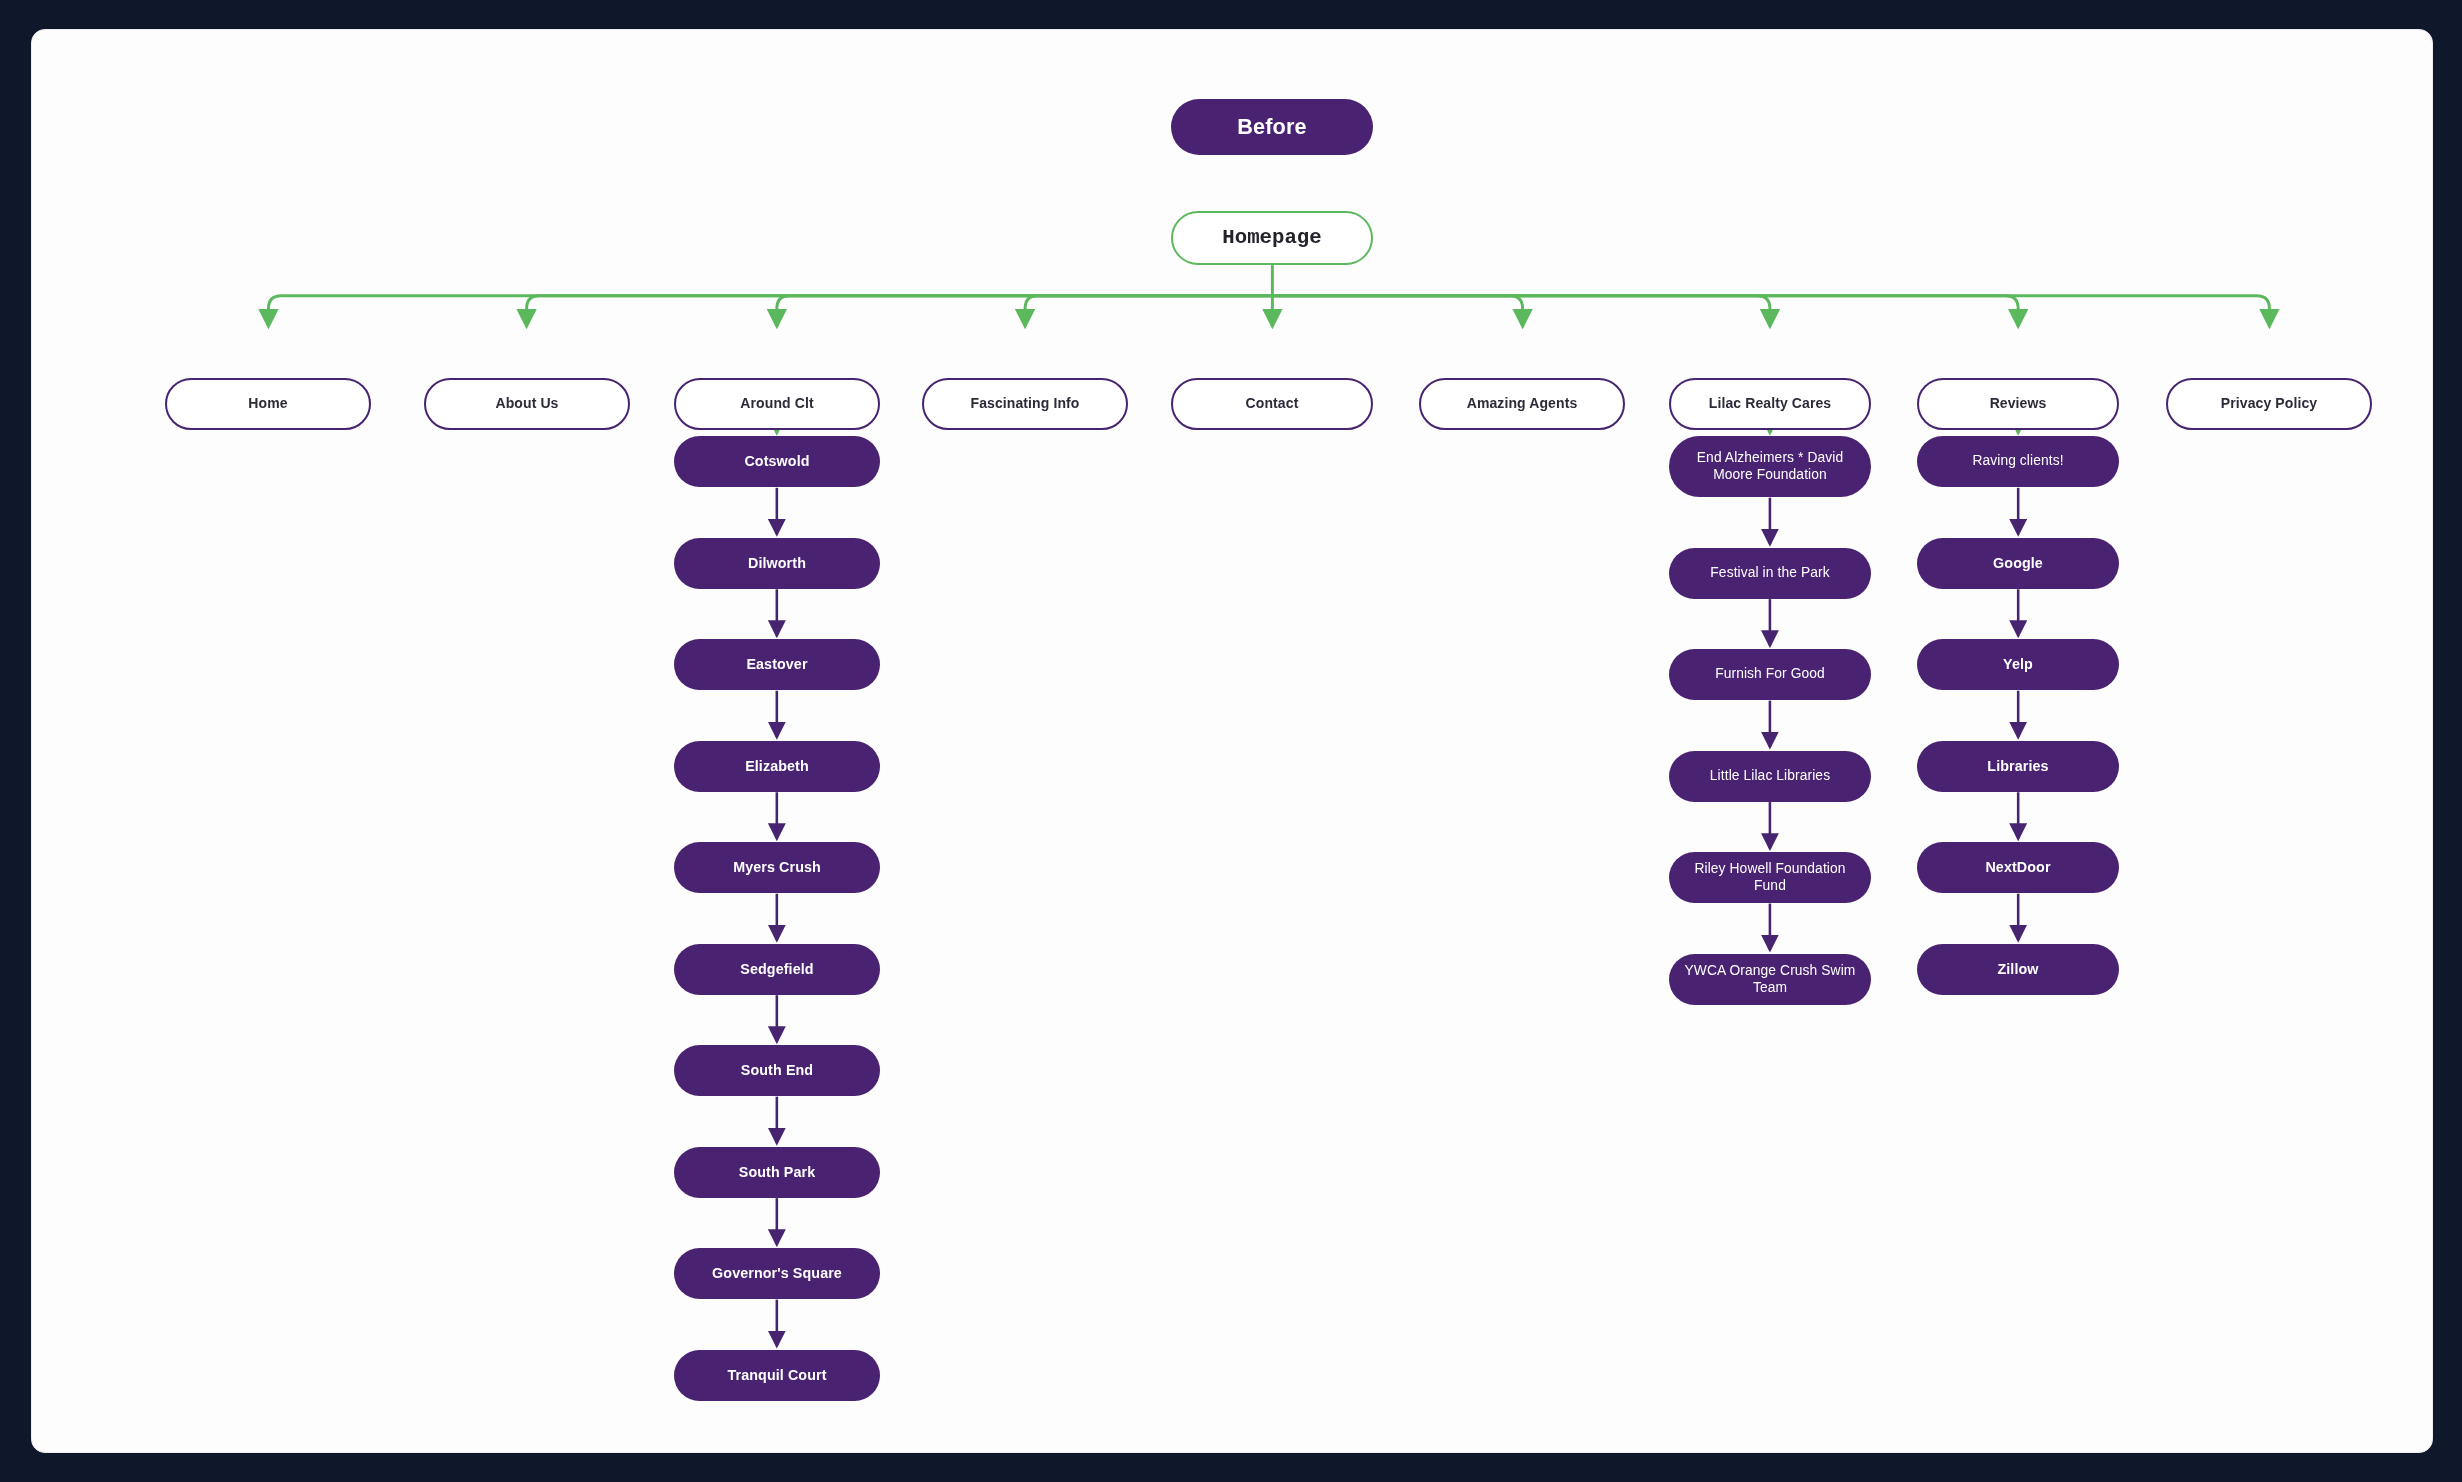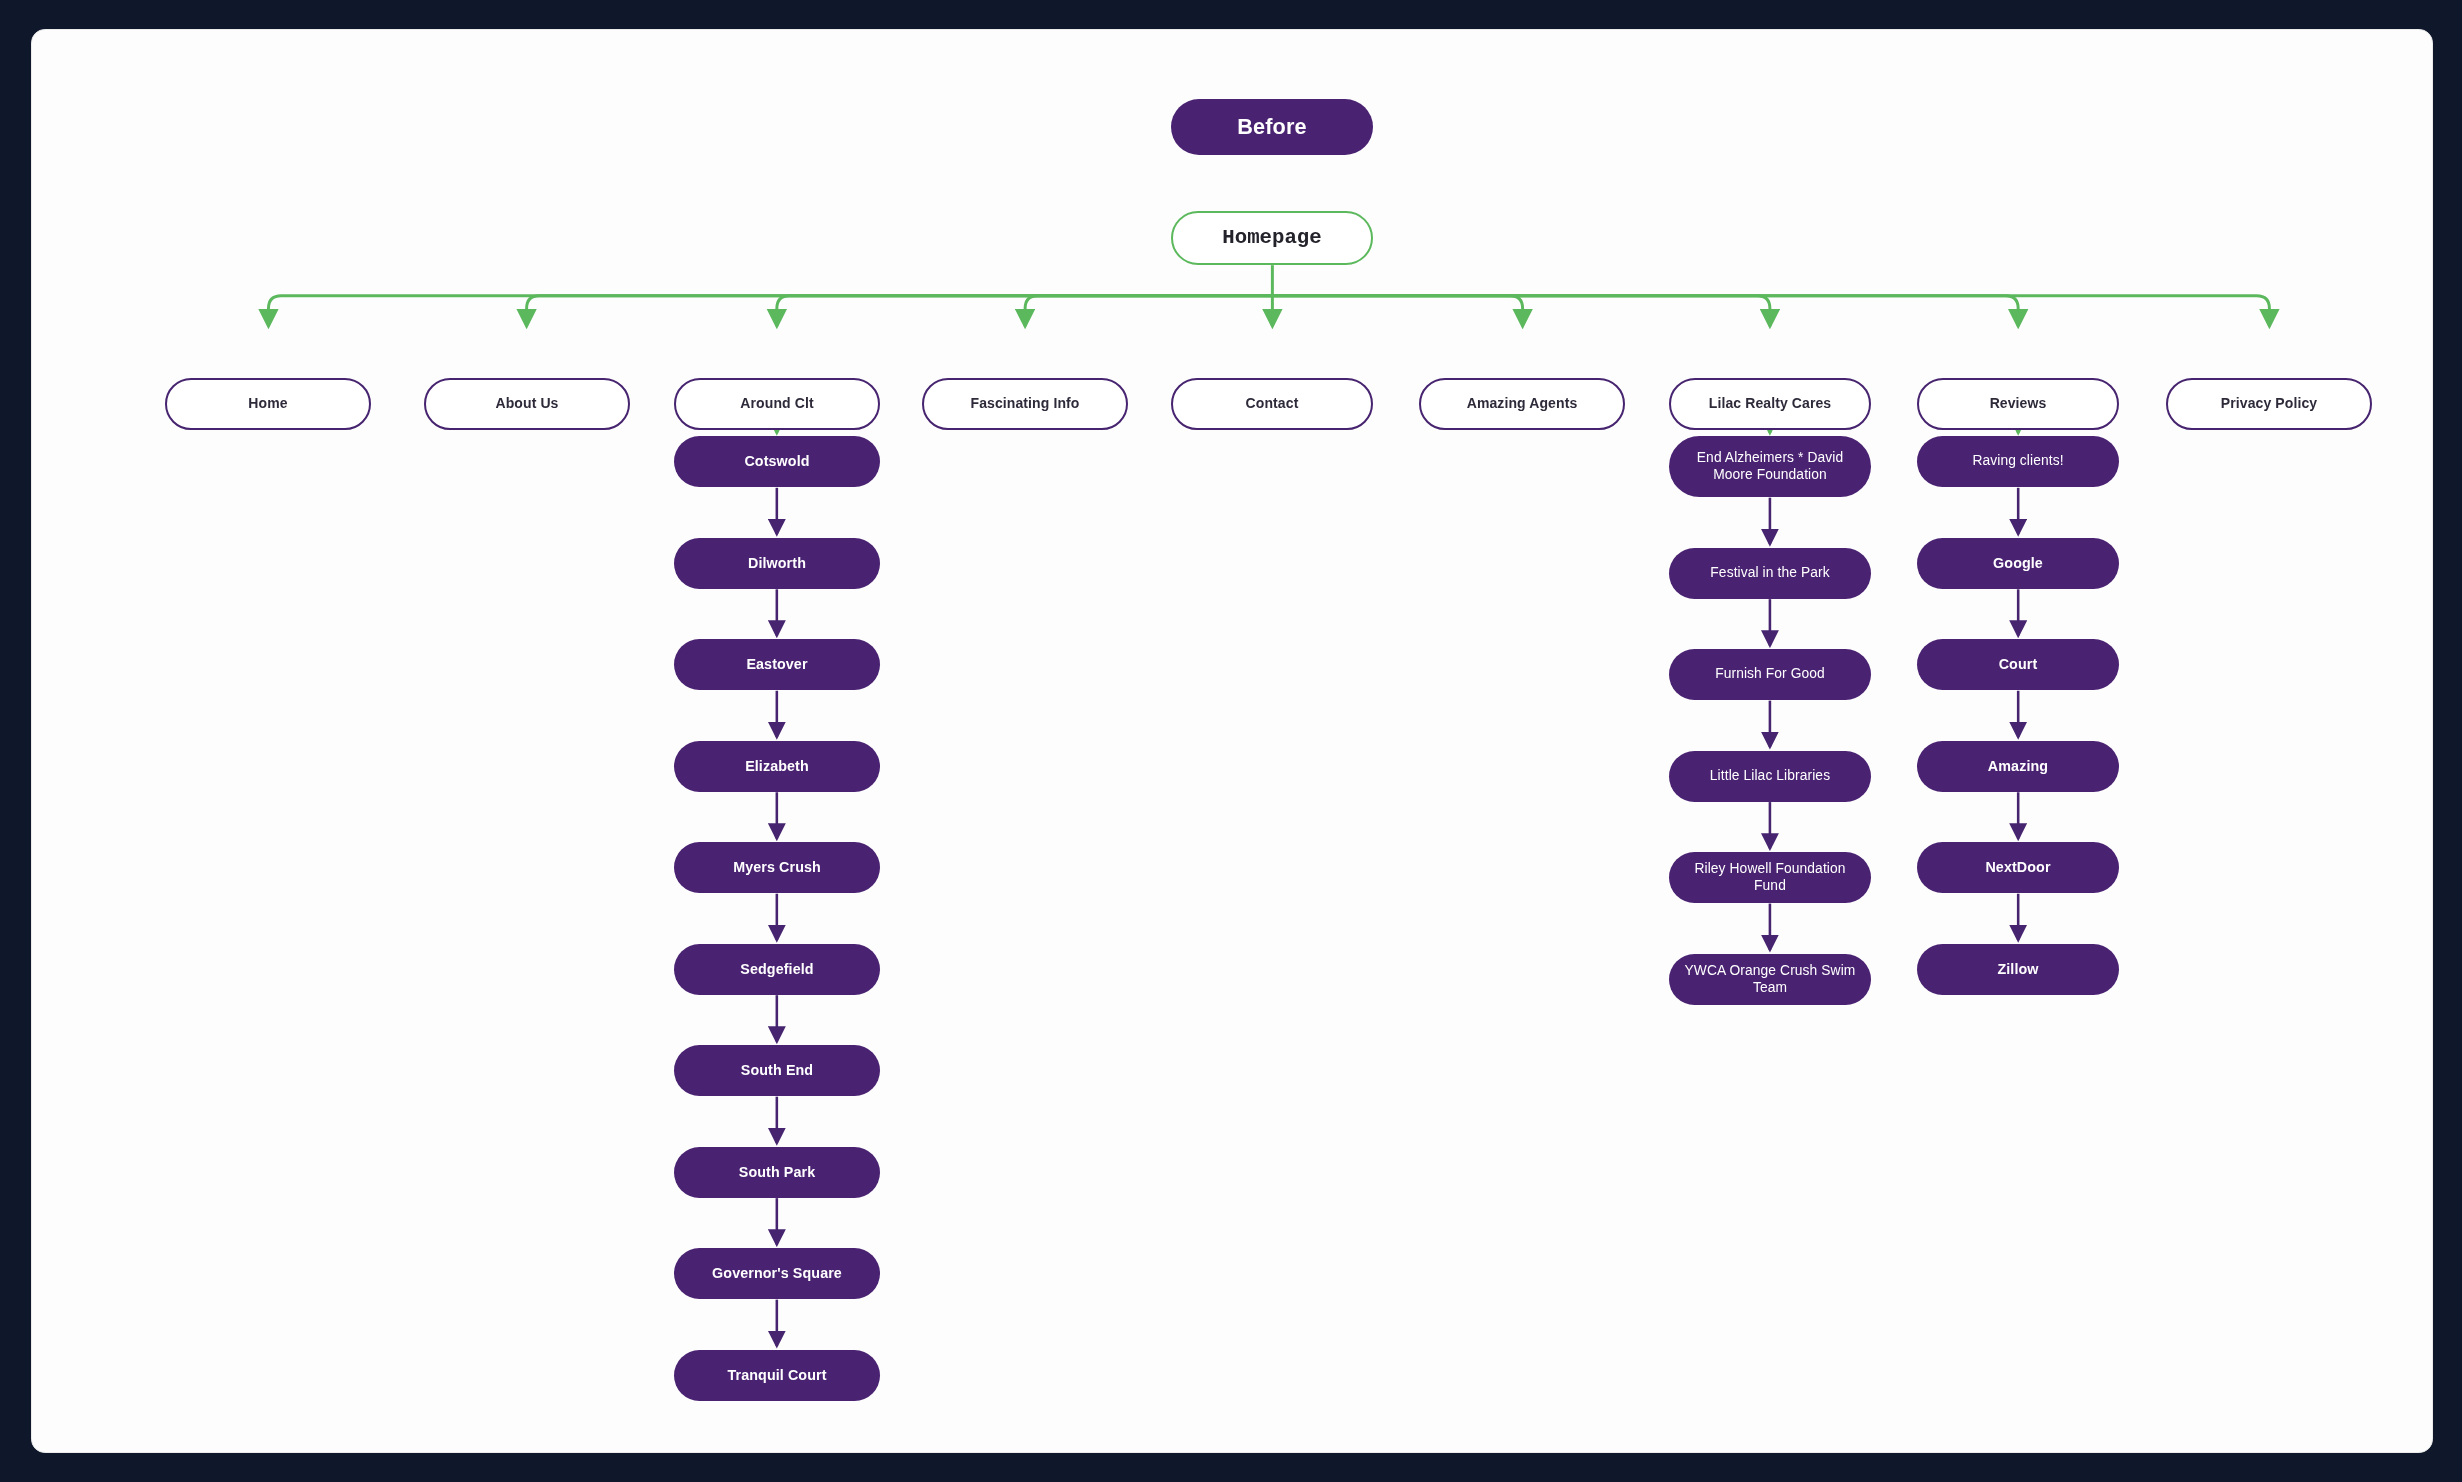--- a/index.html
+++ b/index.html
@@ -167,20 +167,20 @@
       <div class="node node-leaf light" style="left: 1669px; top: 436px; width: 202px; height: 61px;">End Alzheimers * David Moore Foundation</div>
       <div class="node node-leaf light" style="left: 1669px; top: 548px; width: 202px; height: 51px;">Festival in the Park</div>
       <div class="node node-leaf light" style="left: 1669px; top: 649px; width: 202px; height: 51px;">Furnish For Good</div>
       <div class="node node-leaf light" style="left: 1669px; top: 751px; width: 202px; height: 51px;">Little Lilac Libraries</div>
       <div class="node node-leaf light" style="left: 1669px; top: 852px; width: 202px; height: 51px;">Riley Howell Foundation Fund</div>
       <div class="node node-leaf light" style="left: 1669px; top: 954px; width: 202px; height: 51px;">YWCA Orange Crush Swim Team</div>
     </div>
   <div id="col-reviews">
       <div class="node node-leaf light" style="left: 1917px; top: 436px; width: 202px; height: 51px;">Raving clients!</div>
       <div class="node node-leaf" style="left: 1917px; top: 538px; width: 202px; height: 51px;">Google</div>
-      <div class="node node-leaf" style="left: 1917px; top: 639px; width: 202px; height: 51px;">Court</div>
-      <div class="node node-leaf" style="left: 1917px; top: 741px; width: 202px; height: 51px;">Amazing</div>
+      <div class="node node-leaf" style="left: 1917px; top: 639px; width: 202px; height: 51px;">Yelp</div>
+      <div class="node node-leaf" style="left: 1917px; top: 741px; width: 202px; height: 51px;">Libraries</div>
       <div class="node node-leaf" style="left: 1917px; top: 842px; width: 202px; height: 51px;">NextDoor</div>
       <div class="node node-leaf" style="left: 1917px; top: 944px; width: 202px; height: 51px;">Zillow</div>
     </div>
 
 </div>
 
 
 </body></html>

